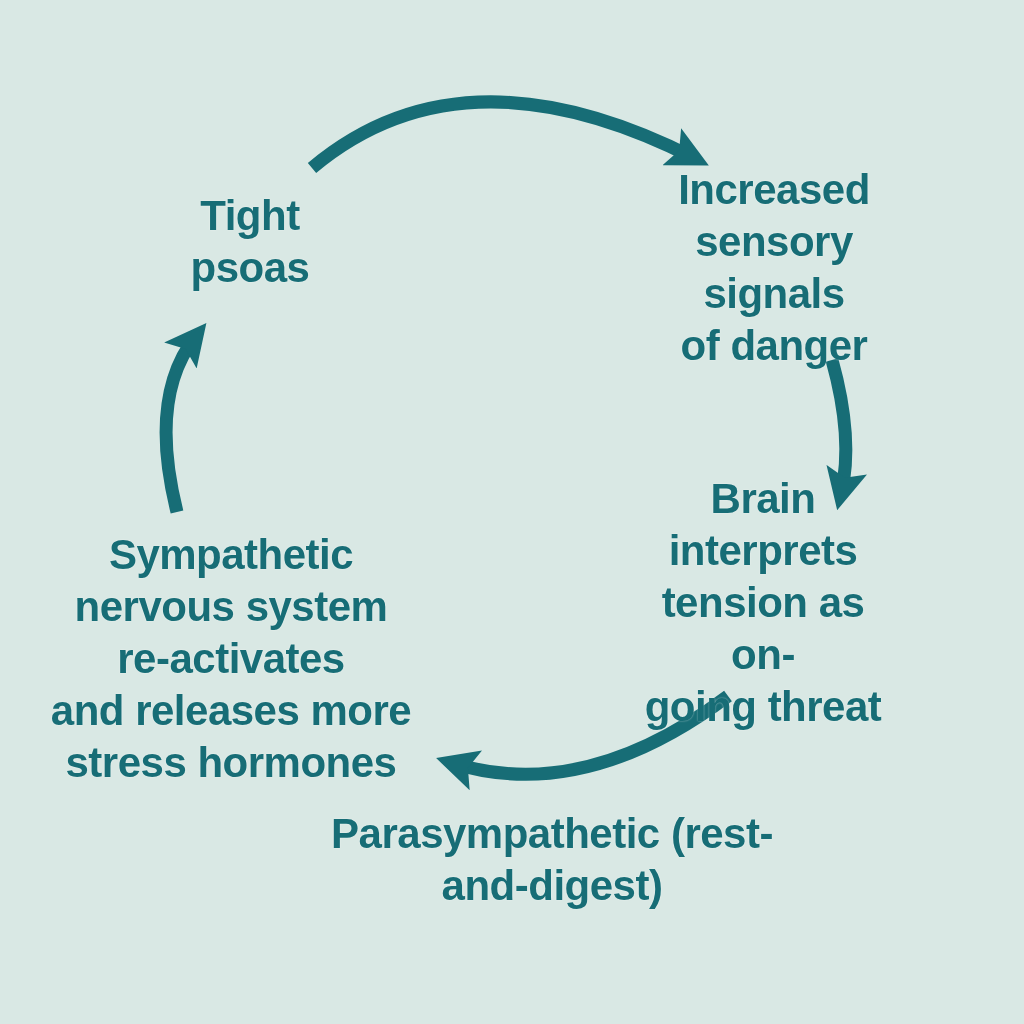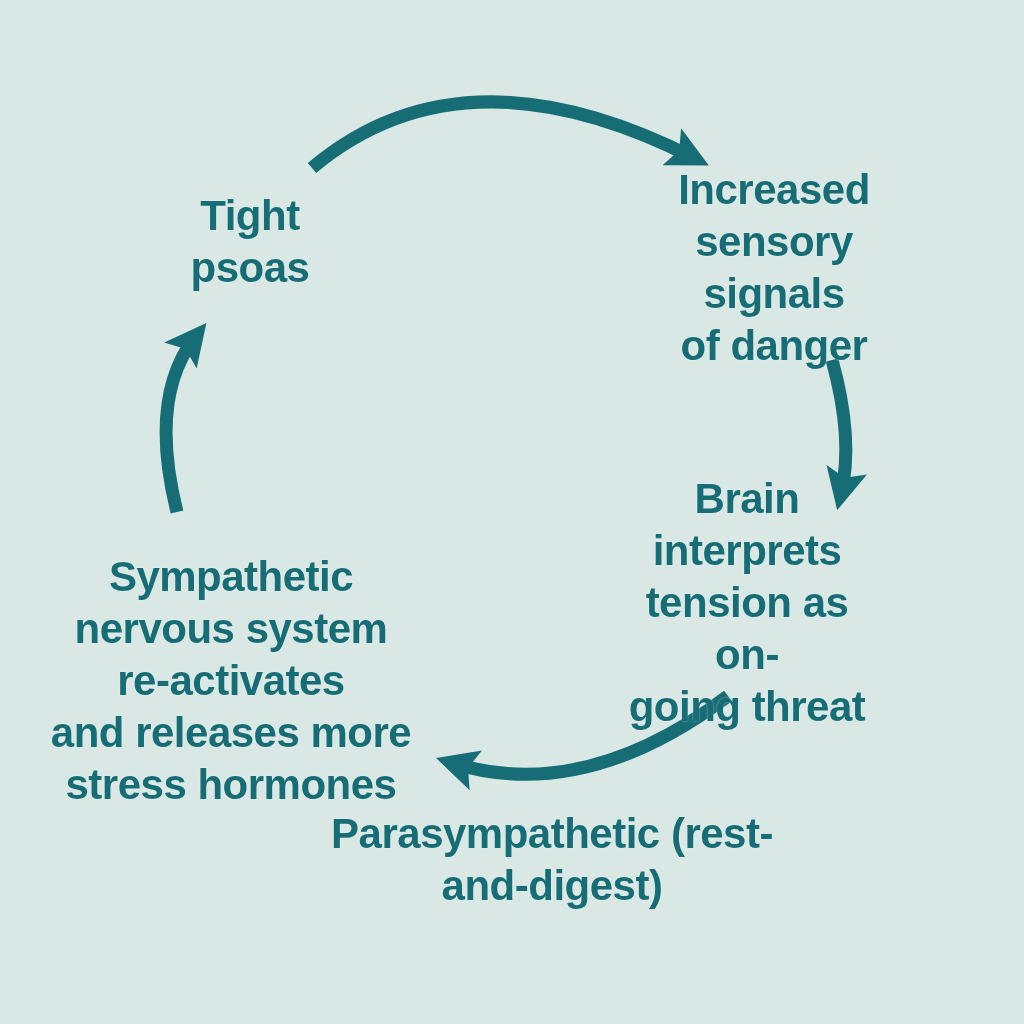--- a/index.html
+++ b/index.html
@@ -40,22 +40,22 @@
     font-weight: 700;
     font-size: 42px;
     line-height: 1.24;
     letter-spacing: -0.5px;
     text-align: center;
     white-space: pre-line;
     text-shadow: 0 0 2px rgba(255,255,255,0.55);
   }
   .node-tight      { left: 250px; top: 242px; }
   .node-increased  { left: 774px; top: 268px; }
-  .node-brain      { left: 747px; top: 603px; }
-  .node-sympathetic{ left: 231px; top: 659px; margin-top: 22px; }
+  .node-brain      { left: 763px; top: 603px; }
+  .node-sympathetic{ left: 231px; top: 659px; }
   .node-para       { left: 552px; top: 886px; }
 </style>
 </head>
 <body>
 
 <div class="canvas">
 
   <svg class="arrows-layer" viewBox="0 0 1024 1024" xmlns="http://www.w3.org/2000/svg">
     <defs>
       <marker id="head" viewBox="0 0 10 10" refX="6" refY="5" markerWidth="3.2" markerHeight="3.2" orient="auto">

